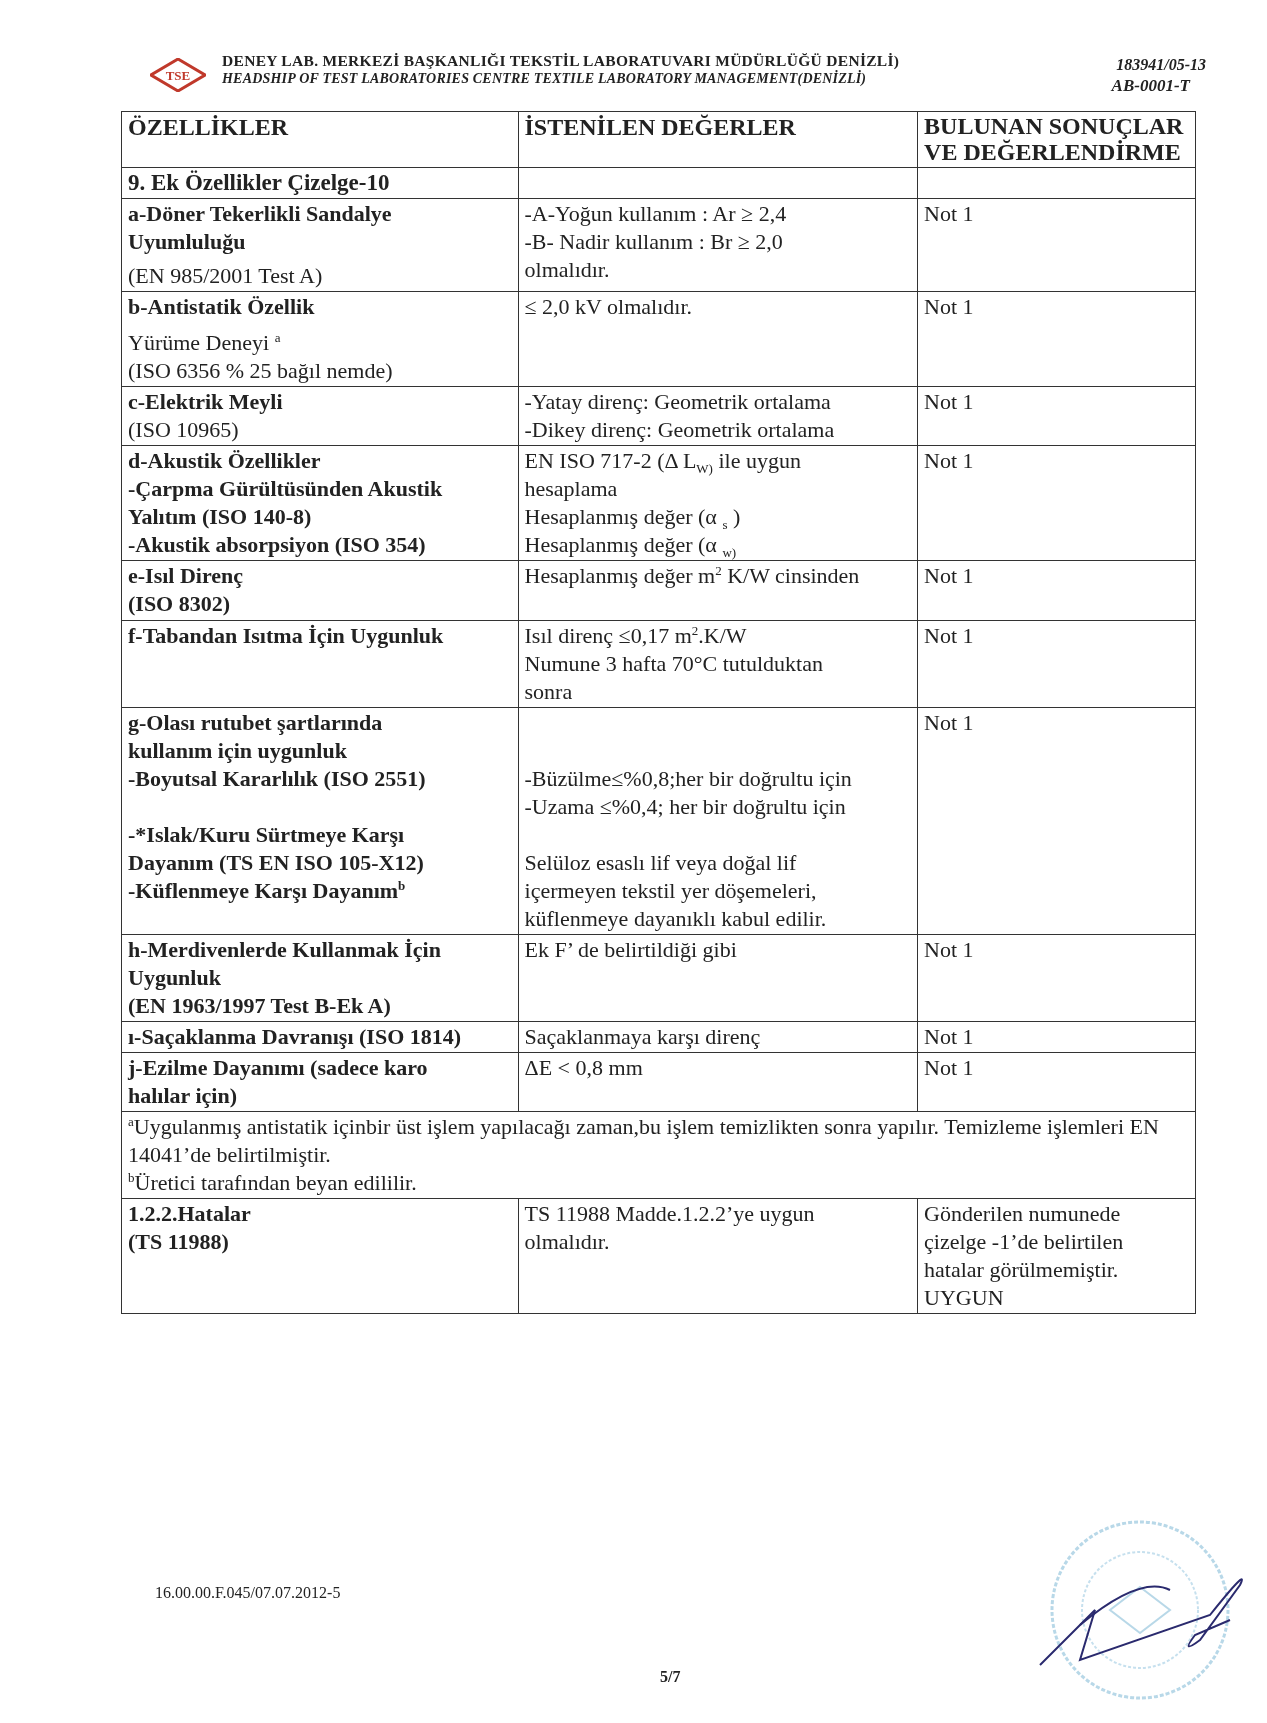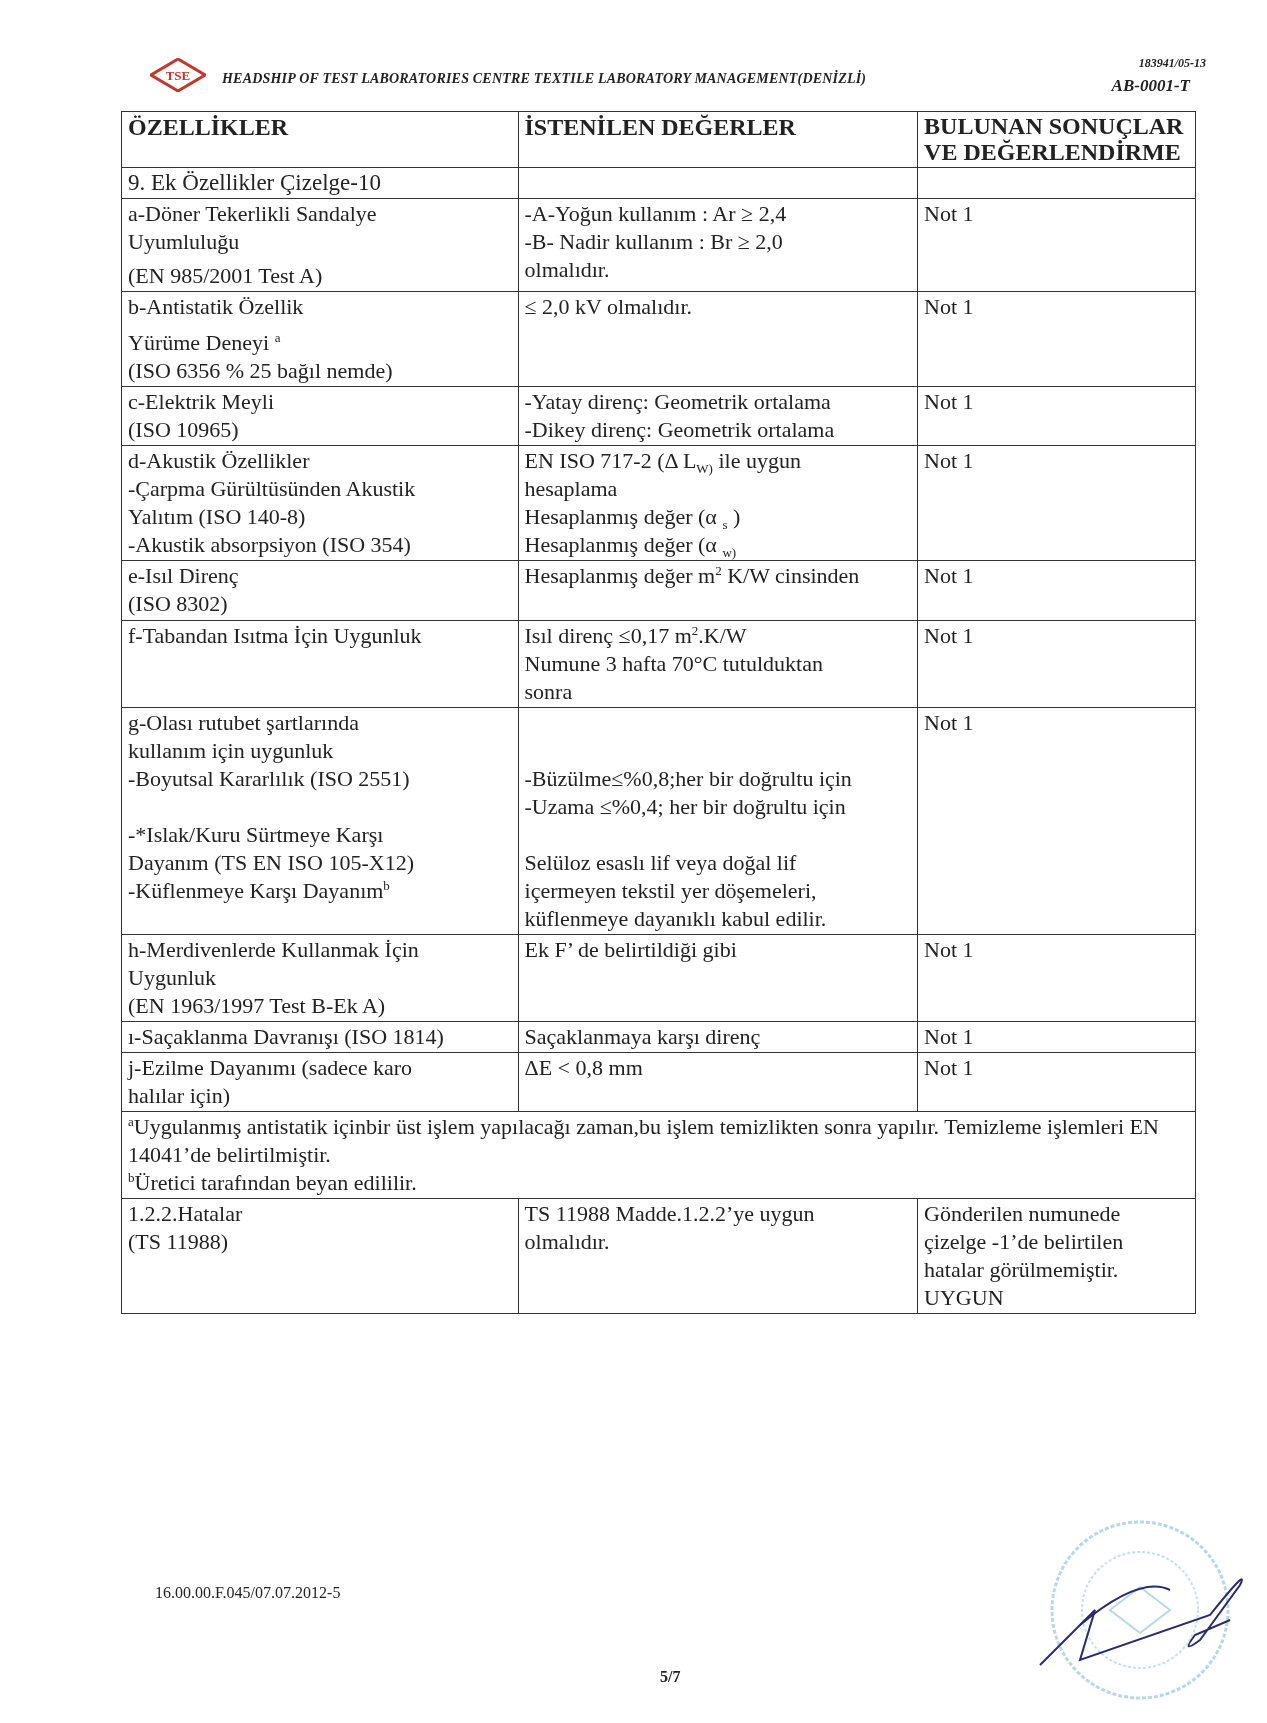--- a/index.html
+++ b/index.html
@@ -1,41 +1,42 @@
 <!DOCTYPE html>
 <html><head>
 <meta charset="utf-8">
 <style>
   html, body { margin:0; padding:0; background:#fff; }
   body { width:1267px; height:1723px; position:relative; overflow:hidden; font-family:"Liberation Serif", serif; color:#222; }
   .header { position:absolute; left:150px; top:50px; width:1060px; height:50px; }
   .logo { position:absolute; left:0; top:8px; width:56px; height:34px; }
   .hdr-line1 { position:absolute; left:72px; top:2px; font-size:15.5px; font-weight:bold; letter-spacing:0.3px; white-space:nowrap; }
   .hdr-line2 { position:absolute; left:72px; top:21px; font-size:14px; font-weight:bold; font-style:italic; letter-spacing:0.2px; white-space:nowrap; }
-  .doc-no { position:absolute; right:4px; top:6px; font-size:12px; font-weight:bold; font-style:italic; text-align:right; }
+  .doc-no { position:absolute; right:4px; top:6px; font-size:16px; font-weight:bold; font-style:italic; text-align:right; }
   .doc-code { position:absolute; right:20px; top:26px; font-size:17px; font-weight:bold; font-style:italic; text-align:right; }
   table.main { position:absolute; left:121px; top:111px; width:1075px; border-collapse:collapse; font-size:22px; line-height:28px; }
   table.main td { border:1.5px solid #333; vertical-align:top; padding:1px 6px 1px 6px; }
   col.c1 { width:397px; } col.c2 { width:400px; } col.c3 { width:278px; }
-  .b { font-weight:normal; }
+  .b { font-weight:bold; }
   .th { font-weight:bold; font-size:24px; }
   sup { font-size:13px; line-height:0; }
   sub { font-size:13px; line-height:0; }
   .footer-left { position:absolute; left:155px; top:1584px; font-size:16px; }
   .footer-right { position:absolute; left:660px; top:1668px; font-size:16px;font-weight:bold; }
   .stamp { position:absolute; left:1020px; top:1505px; width:230px; height:210px; }
 </style>
 </head>
 <body>
 
 <div class="header">
   <svg class="logo" viewBox="0 0 56 34">
     <polygon points="28,1 55,17 28,33 1,17" fill="none" stroke="#c0392b" stroke-width="3"></polygon>
     <text x="28" y="22" text-anchor="middle" font-family="Liberation Serif, serif" font-weight="bold" font-size="13" fill="#c0392b">TSE</text>
   </svg>
+  <div class="hdr-line1">DENEY LAB. MERKEZİ BAŞKANLIĞI TEKSTİL  LABORATUVARI MÜDÜRLÜĞÜ DENİZLİ)</div>
   <div class="hdr-line2">HEADSHIP OF  TEST LABORATORIES CENTRE  TEXTILE  LABORATORY MANAGEMENT(DENİZLİ)</div>
   <div class="doc-no">183941/05-13</div>
   <div class="doc-code">AB-0001-T</div>
 </div>
 
 <table class="main">
   <colgroup>
       <col class="c1">
       <col class="c2">
       <col class="c3">

